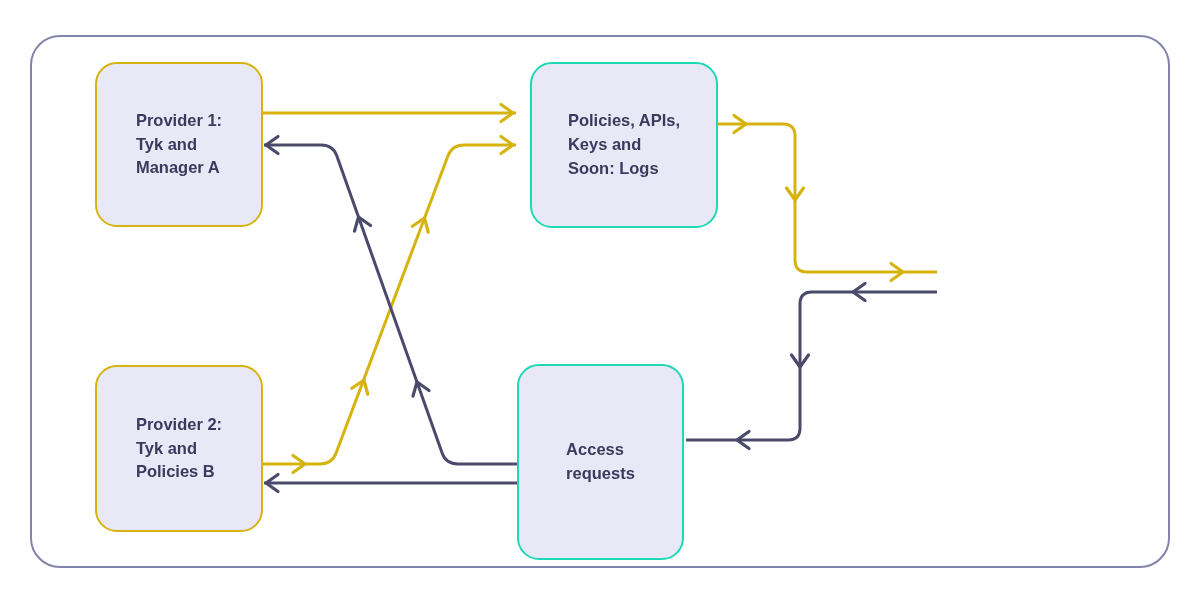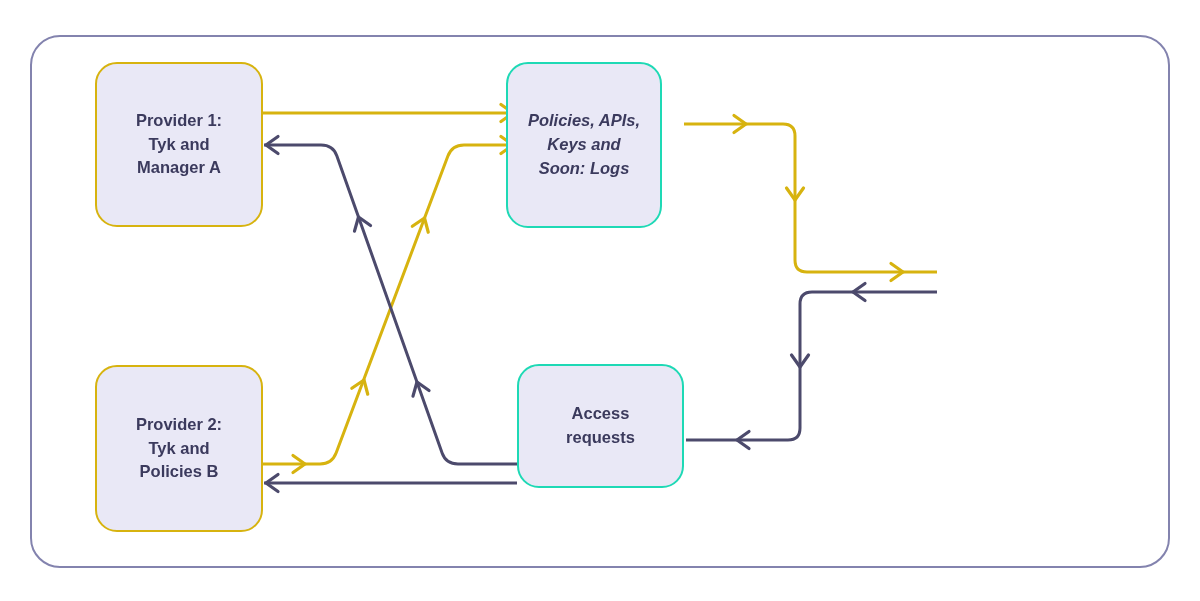--- a/index.html
+++ b/index.html
@@ -38,21 +38,20 @@
   svg .arrow   { fill: none; stroke-width: 3.2; stroke-linecap: round; stroke-linejoin: round; }
   .node {
     position: absolute;
     box-sizing: border-box;
     background: var(--node_fill, #E9E8F6);
     border: 2.5px solid #ccc;
     border-radius: 22px;
     display: flex;
     align-items: center;
     justify-content: center;
-    text-align: center;
     color: var(--text, #3B3A5D);
     font-size: 16.5px;
     font-weight: 600;
     line-height: 1.45;
   }
   .node.gold { border-color: var(--gold, #D7B30F); }
   .node.teal { border-color: var(--teal, #1ED9B5); }
   .node-label { white-space: pre-line; }
 </style>
 </head>
@@ -94,24 +93,24 @@
 Tyk and
 Manager A</div>
   </div>
 
   <div class="node gold" style="left:95px; top:365px; width:168px; height:167px;">
     <div class="node-label">Provider 2:
 Tyk and
 Policies B</div>
   </div>
 
-  <div class="node teal" style="left:506px; top:62px; width:156px; height:166px;font-style:italic;">
+  <div class="node teal" style="left:530px; top:62px; width:188px; height:166px;">
     <div class="node-label">Policies, APIs,
 Keys and
 Soon: Logs</div>
   </div>
 
-  <div class="node teal" style="left:517px; top:364px; width:167px; height:124px;">
+  <div class="node teal" style="left:517px; top:364px; width:167px; height:196px;">
     <div class="node-label">Access
 requests</div>
   </div>
 
 </div>
 
 </body></html>

